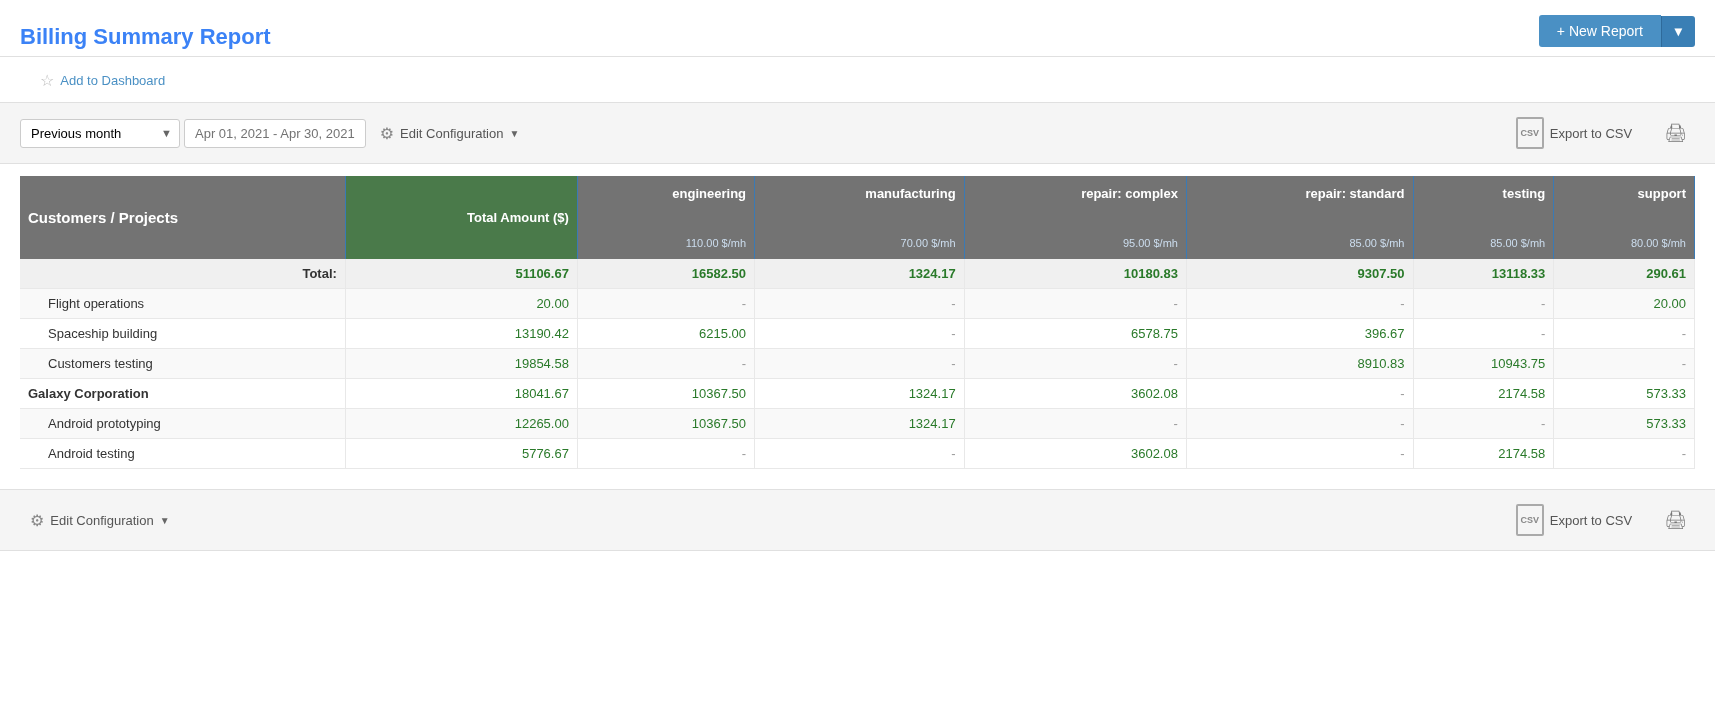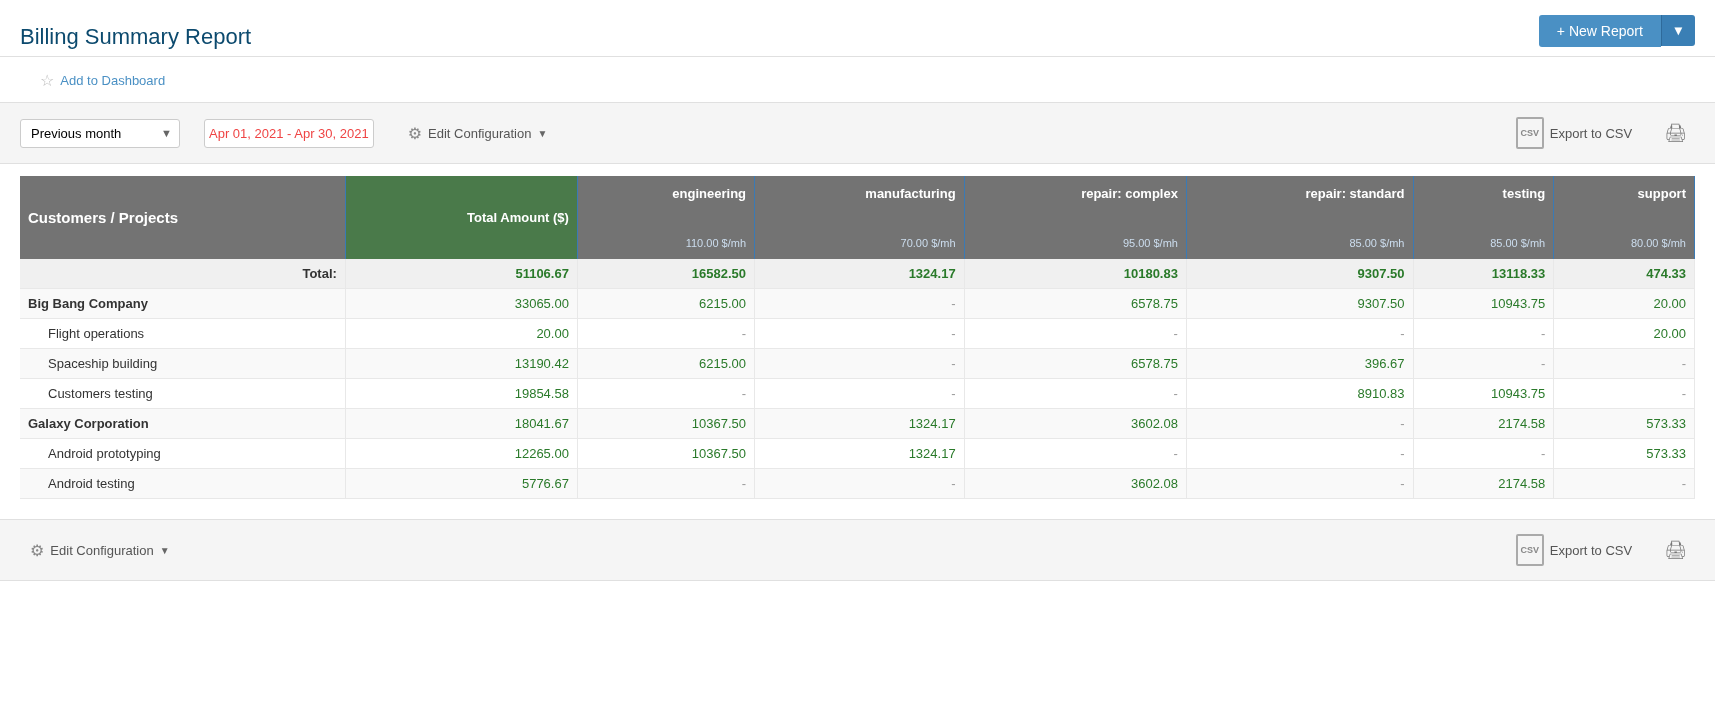--- a/index.html
+++ b/index.html
@@ -8,28 +8,28 @@
     .page-header {
       display: flex;
       align-items: center;
       justify-content: space-between;
       padding: 12px 20px 6px 20px;
       border-bottom: 1px solid #e0e0e0;
     }
 
     .page-title {
       font-size: 22px;
-      font-weight: normal;
-      color: #0c4a6e;
+      font-weight: bold;
+      color: #3b82f6;
       margin-top: 12px;
     }
 
     .new-report-btn-group {
       display: flex;
-      align-items: flex-start;
+      align-items: flex-end;
       margin-left: 32px;
     }
 
     .new-report-btn {
       background: #4a90c4;
       color: #fff;
       border: none;
       padding: 8px 18px;
       font-size: 14px;
       cursor: pointer;
@@ -58,21 +58,21 @@
       text-decoration: none;
       cursor: pointer;
       font-size: 13px;
     }
 
     .star-icon { color: #bbb; font-size: 16px; }
 
     .toolbar {
       display: flex;
       align-items: center;
-      gap: 24px;
+      gap: 4px;
       padding: 10px 20px;
       background: #f5f5f5;
       border-top: 1px solid #e0e0e0;
       border-bottom: 1px solid #e0e0e0;
     }
 
     .period-select-wrapper {
       position: relative;
       display: inline-flex;
       align-items: center;
@@ -92,22 +92,22 @@
     .select-arrow {
       position: absolute;
       right: 8px;
       pointer-events: none;
       color: #666;
       font-size: 11px;
     }
 
     .date-range {
       font-size: 13px;
-      color: #ef4444;
-      padding: 6px 4px;
+      color: #737373;
+      padding: 6px 10px;
       background: #fff;
       border: 1px solid #ccc;
       border-radius: 3px;
     }
 
     .edit-config-btn {
       display: flex;
       align-items: center;
       gap: 6px;
       background: none;
@@ -354,31 +354,21 @@
     </thead>
     <tbody id="table-body">
     <tr class="total-row">
           <td class="total-label">Total:</td>
           <td>51106.67</td>
           <td>16582.50</td>
           <td>1324.17</td>
           <td>10180.83</td>
           <td>9307.50</td>
           <td>13118.33</td>
-          <td>474.33</td>
-        </tr>
-        <tr class="customer-row">
-          <td>Big Bang Company</td>
-          <td>33065.00</td>
-          <td>6215.00</td>
-          <td><span class="dash">-</span></td>
-          <td>6578.75</td>
-          <td>9307.50</td>
-          <td>10943.75</td>
-          <td>20.00</td>
+          <td>290.61</td>
         </tr>
         <tr class="project-row">
           <td>Flight operations</td>
           <td>20.00</td>
           <td><span class="dash">-</span></td>
           <td><span class="dash">-</span></td>
           <td><span class="dash">-</span></td>
           <td><span class="dash">-</span></td>
           <td><span class="dash">-</span></td>
           <td>20.00</td>

